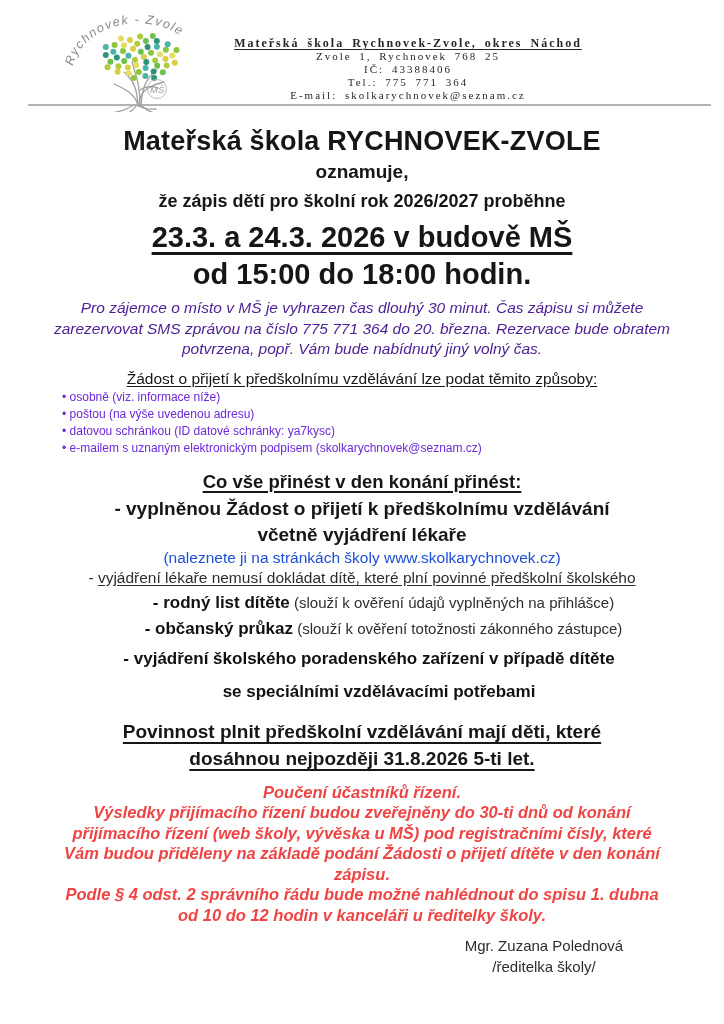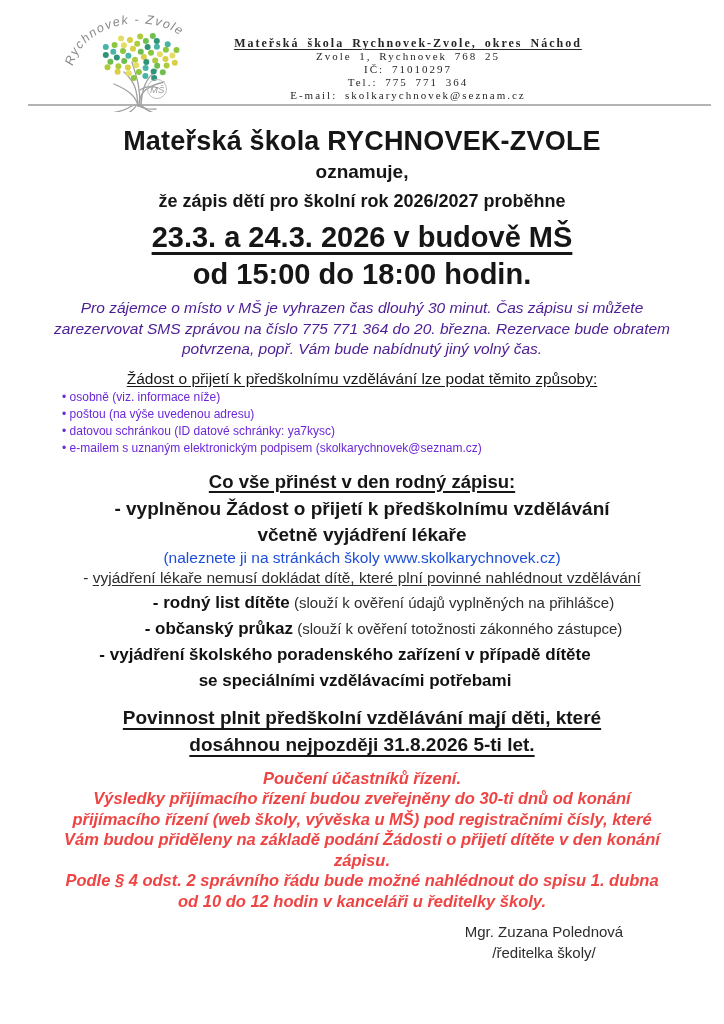--- a/index.html
+++ b/index.html
@@ -47,21 +47,21 @@
     margin-top:13px; font-size:18.5px; font-weight:bold; line-height:23px;
     text-decoration:underline; text-decoration-thickness:2px; text-underline-offset:3px;
   }
   .bring-app { margin-top:3px; font-size:19px; font-weight:bold; line-height:26px; }
   .app-note { margin-top:0; font-size:15.5px; line-height:19px; color:#1d4ed8; }
   .doctor-note { margin-top:1px; font-size:15.5px; line-height:19px; color:#2d2d2d; }
   .doctor-note .u { text-decoration:underline; text-underline-offset:2px; }
   .bring-items { margin:3px 0 0 43px; text-align:center; }
   .bring-item { font-size:17px; font-weight:bold; line-height:26px; color:#111; }
   .bring-item .note { font-size:15px; font-weight:normal; color:#2d2d2d; }
-  .bring-item.wrap { max-width:500px; line-height:26px; text-indent:-20px; padding-left:20px; }
+  .bring-item.wrap { max-width:500px; line-height:33px; text-indent:-20px; padding-left:20px;margin-left:24px; }
   .obligation {
     margin:10px auto 0; max-width:565px; font-size:19px; font-weight:bold; line-height:27px;
     text-decoration:underline; text-decoration-thickness:2px; text-underline-offset:4px;
   }
   .notice { margin:10px auto 0; width:612px; font-weight:bold; font-style:italic;
             font-size:16.5px; line-height:20.5px; color:#ef4444; }
   .signature { margin:10px 0 0 372px; width:240px; font-size:15px; line-height:21px;
                text-align:center; color:#2d2d2d; }
 </style>
 </head>
@@ -136,21 +136,21 @@
         <circle cx="92.1" cy="66.1" r="3" fill="#2e9478"></circle>
         <circle cx="43.8" cy="35.1" r="3" fill="#49b3a6"></circle>
         <circle cx="114.5" cy="38.1" r="3" fill="#8cc63f"></circle>
       </g>
     <circle cx="95" cy="77" r="9.5" stroke="#bcbcbc" stroke-width="1" fill="none"></circle>
     <text x="88" y="81" font-size="9.5" fill="#9a9a9a" font-style="italic">MŠ</text>
   </svg>
   <div class="header-text">
     <div class="school-name">Mateřská škola Rychnovek-Zvole, okres Náchod</div>
     <div class="header-line">Zvole 1, Rychnovek 768 25</div>
-    <div class="header-line">IČ: 71010297</div>
+    <div class="header-line">IČ: 43388406</div>
     <div class="header-line">Tel.: 775 771 364</div>
     <div class="header-line">E-mail: skolkarychnovek@seznam.cz</div>
   </div>
 </div>
 <div class="rule"></div>
 
 <div class="content">
 
   <div class="t1">Mateřská škola RYCHNOVEK-ZVOLE</div>
   <div class="t2">oznamuje,</div>
@@ -161,27 +161,27 @@
   <p class="reservation">Pro zájemce o místo v MŠ je vyhrazen čas dlouhý 30 minut. Čas zápisu si můžete zarezervovat SMS zprávou na číslo 775 771 364 do 20. března. Rezervace bude obratem potvrzena, popř. Vám bude nabídnutý jiný volný čas.</p>
 
   <div class="sub-heading">Žádost o přijetí k předškolnímu vzdělávání lze podat těmito způsoby:</div>
   <ul class="bullets">
     <li>osobně (viz. informace níže)</li>
     <li>poštou (na výše uvedenou adresu)</li>
     <li>datovou schránkou (ID datové schránky: ya7kysc)</li>
     <li>e-mailem s uznaným elektronickým podpisem (skolkarychnovek@seznam.cz)</li>
   </ul>
 
-  <div class="bring-heading">Co vše přinést v den rodný zápisu:</div>
+  <div class="bring-heading">Co vše přinést v den konání přinést:</div>
   <div class="bring-app">
     <div>-  vyplněnou Žádost o přijetí k předškolnímu vzdělávání</div>
     <div>včetně vyjádření lékaře</div>
   </div>
   <div class="app-note">(naleznete ji na stránkách školy www.skolkarychnovek.cz)</div>
-  <div class="doctor-note"><span>- </span><span class="u">vyjádření lékaře nemusí dokládat dítě, které plní povinné nahlédnout vzdělávání</span></div>
+  <div class="doctor-note"><span>- </span><span class="u">vyjádření lékaře nemusí dokládat dítě, které plní povinné předškolní školského</span></div>
 
   <div class="bring-items">
     <div class="bring-item"><span>- rodný list dítěte</span><span class="note"> (slouží k ověření údajů vyplněných na přihlášce)</span></div>
     <div class="bring-item"><span>- občanský průkaz</span><span class="note"> (slouží k ověření totožnosti zákonného zástupce)</span></div>
     <div class="bring-item wrap"><span>- vyjádření školského poradenského zařízení v případě dítěte se speciálními vzdělávacími potřebami</span></div>
   </div>
 
   <div class="obligation">Povinnost plnit předškolní vzdělávání mají děti, které dosáhnou nejpozději 31.8.2026 5-ti let.</div>
 
   <div class="notice">

